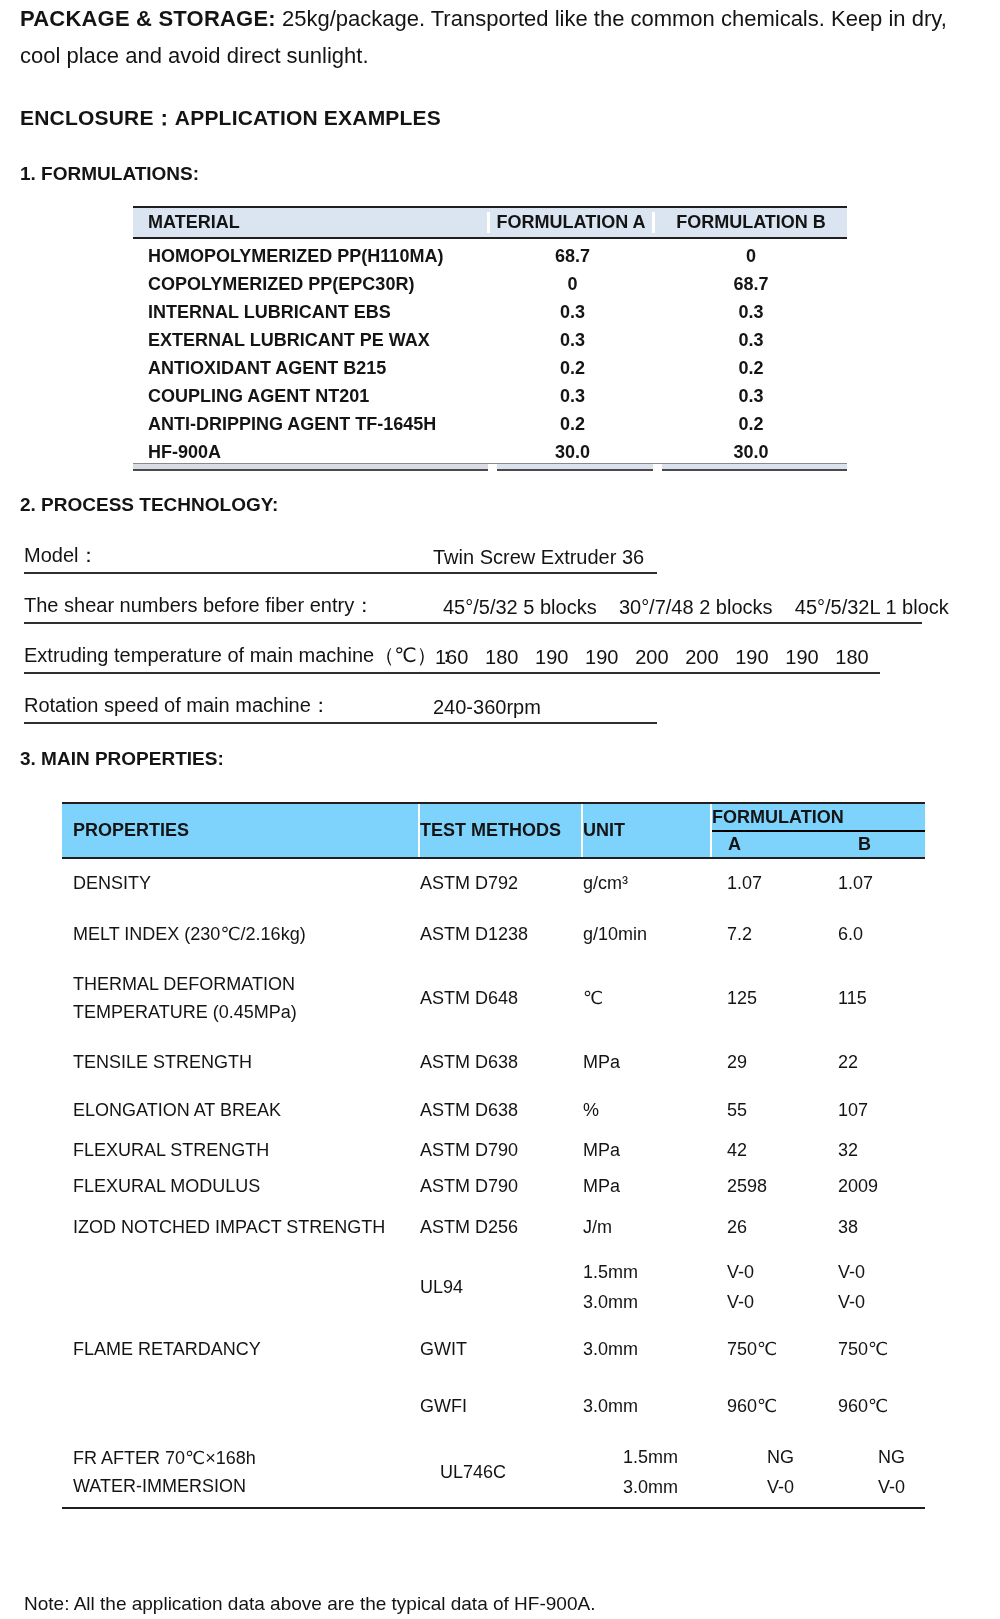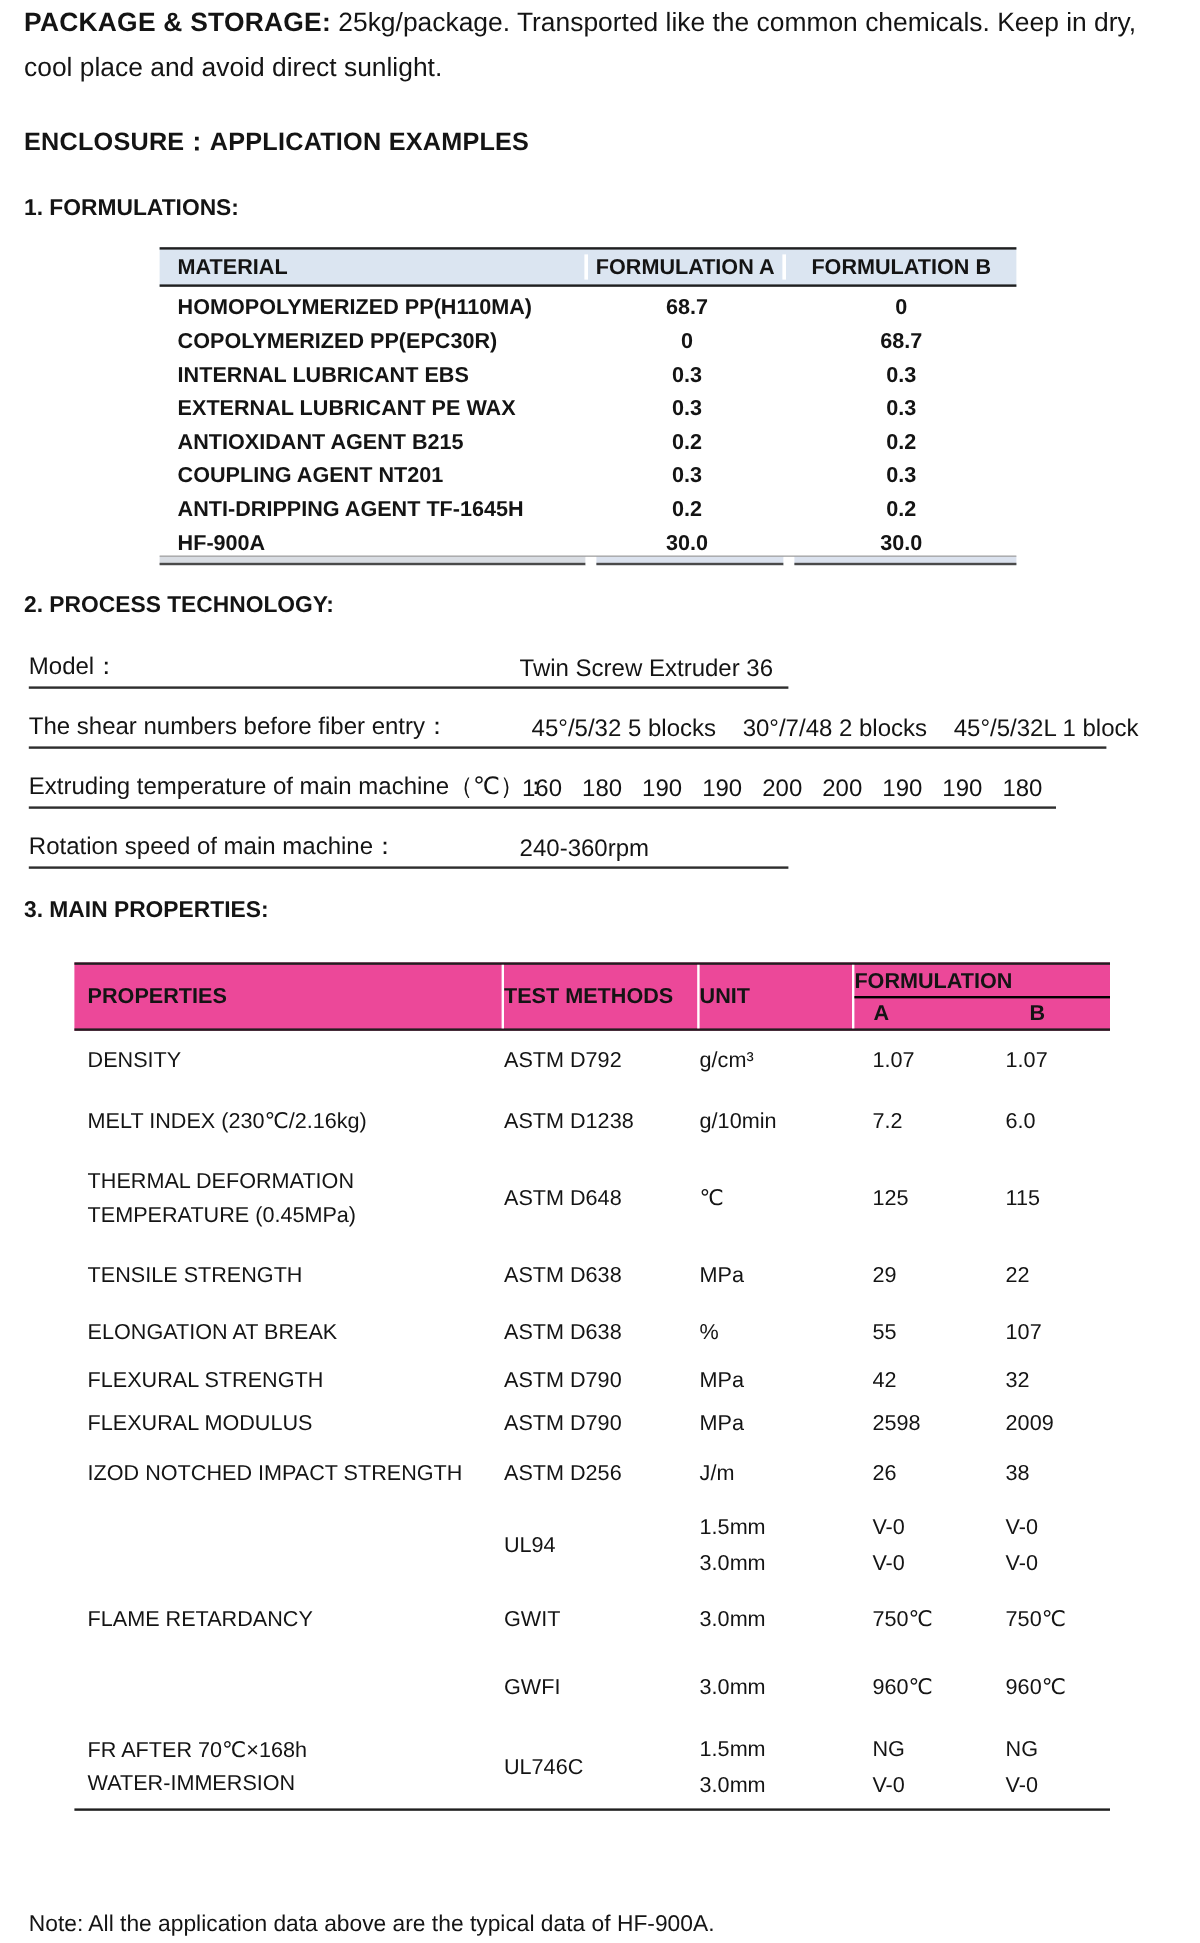--- a/index.html
+++ b/index.html
@@ -51,21 +51,21 @@
   .fill-line:nth-of-type(2) { width:898px; }
   .fill-line:nth-of-type(2) .value { left:419px; }
   .fill-line:nth-of-type(3) { width:856px; }
   .fill-line:nth-of-type(3) .value { left:411px; }
   .fill-line:nth-of-type(4) { width:633px; }
   .fill-line:nth-of-type(4) .value { left:409px; }
 
   
   .ptable { margin:32px 0 0 62px; width:863px; font-size:18px; }
   .phead {
-    display:flex; height:57px; background:#ec4899; font-weight:bold;
+    display:flex; height:57px; background:#7dd3fc; font-weight:bold;
     border-top:2px solid #1f1f1f; border-bottom:2px solid #1f1f1f;
   }
   .ph-prop  { width:358px; padding-left:11px; display:flex; align-items:center; border-right:2px solid #fff; }
   .ph-method{ width:163px; display:flex; align-items:center; border-right:2px solid #fff;text-align:right; }
   .ph-unit  { width:129px; display:flex; align-items:center; border-right:2px solid #fff; }
   .ph-form  { flex:1; display:flex; flex-direction:column; }
   .ph-form-top { height:28px; display:flex; align-items:center; padding-left:0; border-bottom:2px solid #000000; }
   .ph-form-ab { flex:1; display:flex; align-items:center; }
   .ph-a { width:115px; padding-left:16px; }
   .ph-b { padding-left:31px; }
@@ -84,21 +84,21 @@
   #prop-rows .prow:nth-of-type(2)  { height:54px; }
   #prop-rows .prow:nth-of-type(3)  { height:74px; }
   #prop-rows .prow:nth-of-type(4)  { height:54px; }
   #prop-rows .prow:nth-of-type(5)  { height:42px; }
   #prop-rows .prow:nth-of-type(6)  { height:38px; }
   #prop-rows .prow:nth-of-type(7)  { height:34px; }
   #prop-rows .prow:nth-of-type(8)  { height:48px; }
   #prop-rows .prow:nth-of-type(9)  { height:72px; }
   #prop-rows .prow:nth-of-type(10) { height:52px; }
   #prop-rows .prow:nth-of-type(11) { height:62px; }
-  #prop-rows .prow:nth-of-type(12) { height:70px; }
+  #prop-rows .prow:nth-of-type(12) { height:70px;gap:20px; }
 
   .note { margin:84px 0 0 24px; font-size:19px; }
 </style>
 </head>
 <body>
 
 <div class="page">
 
   <p class="p1"><b>PACKAGE &amp; STORAGE:</b><span> 25kg/package. Transported like the common chemicals. Keep in dry, cool place and avoid direct sunlight.</span></p>
 

